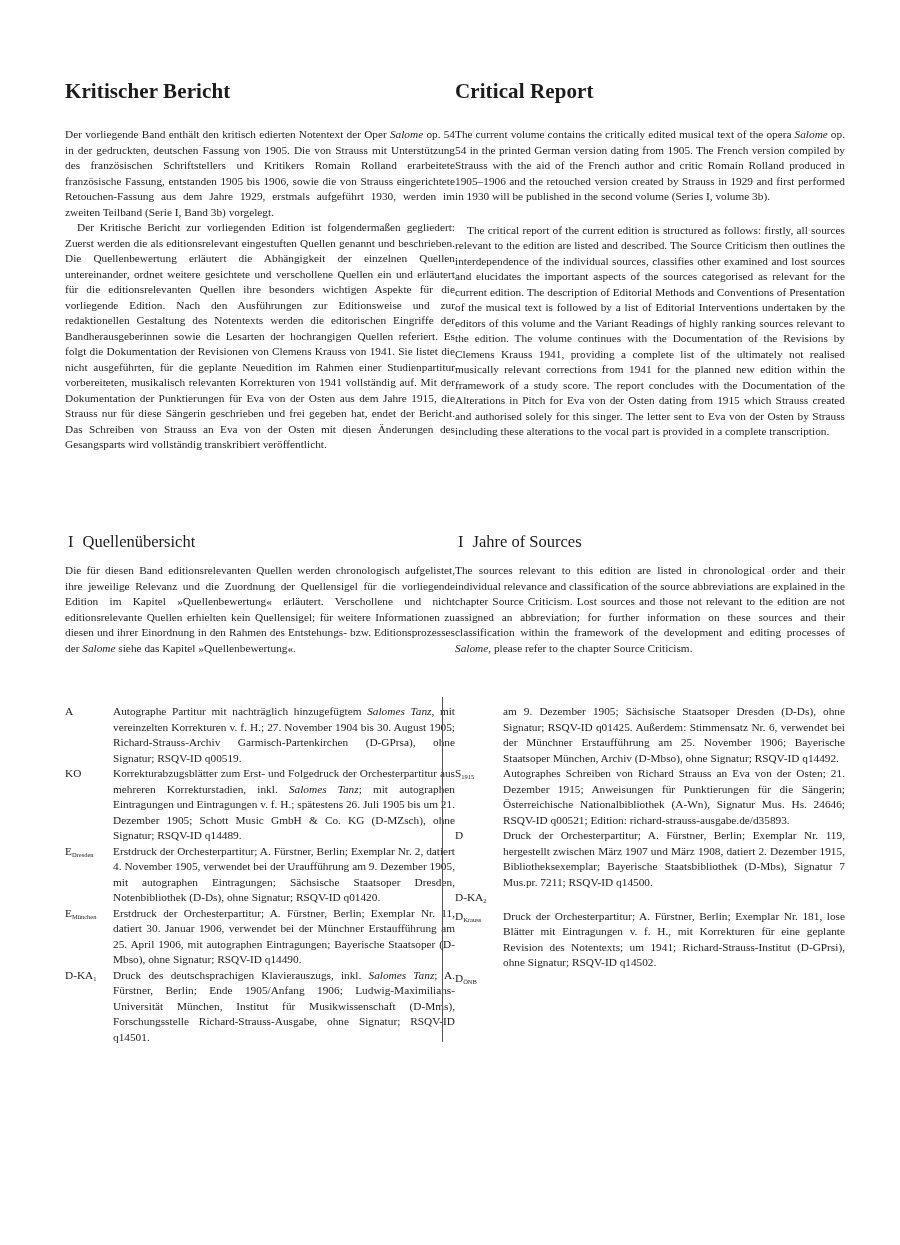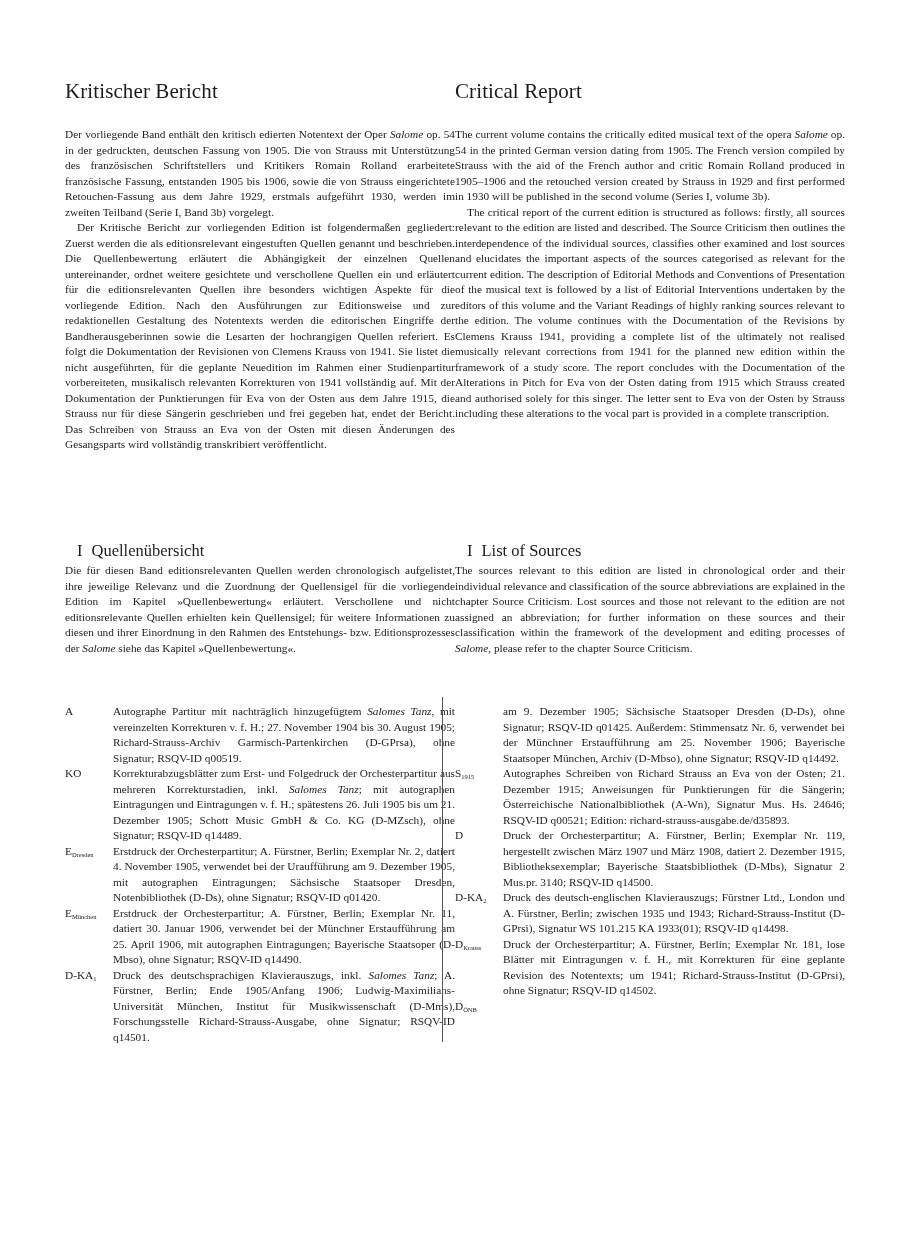--- a/index.html
+++ b/index.html
@@ -1,26 +1,26 @@
 <!DOCTYPE html>
 <html><head>
 <meta charset="utf-8">
 <style>
   html, body { margin: 0; padding: 0; background: #ffffff; }
   body { width: 900px; height: 1245px; position: relative; overflow: hidden;
          font-family: "Liberation Serif", "DejaVu Serif", serif; color: #1c1c1c; }
   .col { position: absolute; width: 390px; }
   .col-left { left: 65px; }
   .col-right { left: 455px; }
-  h1 { font-weight: normal; font-size: 21px; margin: 0; letter-spacing: 0.1px; line-height: 1; }
-  h2 { font-weight: normal; font-size: 16.5px; margin: 12px; line-height: 1; }
+  h1 { font-weight: bold; font-size: 21px; margin: 0; letter-spacing: 0.1px; line-height: 1; }
+  h2 { font-weight: normal; font-size: 16.5px; margin: 3px; line-height: 1; }
   h2 .num { margin-right: 9px; }
   p { margin: 0; font-size: 11.3px; line-height: 15.5px; text-align: justify; hyphens: auto; }
   p.indent { text-indent: 12px; }
-  p.gap-above { margin-top: 0; }
+  p.gap-above { margin-top: 18px; }
   .intro { position: absolute; top: 127px; }
   .h1pos { position: absolute; top: 81px; }
   .h2pos { position: absolute; top: 531px; }
   .intro2 { position: absolute; top: 563px; }
   .sources { position: absolute; top: 704px; }
   .src { display: flex; font-size: 11.3px; line-height: 15.5px; }
   .src .siglum { width: 48px; flex: 0 0 48px; }
   .src .siglum sub { font-size: 6.5px; vertical-align: -2px; }
   .src .desc { flex: 1; text-align: justify; }
   .src.cont .desc { }
@@ -65,40 +65,39 @@
 </div>
 
 <div class="divider"></div>
 
 <div class="col col-right">
   <h1 class="h1pos">Critical Report</h1>
   <div class="intro">
     <p><span>The current volume contains the critically edited musical text of the opera </span><i>Salome</i><span> op. 54 in the printed German version dating from 1905. The French version compiled by Strauss with the aid of the French author and critic Romain Rolland produced in 1905–1906 and the retouched version created by Strauss in 1929 and first performed in 1930 will be published in the second volume (Series I, volume 3b).</span></p>
     <p class="indent gap-above">The critical report of the current edition is structured as follows: firstly, all sources relevant to the edition are listed and described. The Source Criticism then outlines the interdependence of the individual sources, classifies other examined and lost sources and elucidates the important aspects of the sources categorised as relevant for the current edition. The description of Editorial Methods and Conventions of Presentation of the musical text is followed by a list of Editorial Interventions undertaken by the editors of this volume and the Variant Readings of highly ranking sources relevant to the edition. The volume continues with the Documentation of the Revisions by Clemens Krauss 1941, providing a complete list of the ultimately not realised musically relevant corrections from 1941 for the planned new edition within the framework of a study score. The report concludes with the Documentation of the Alterations in Pitch for Eva von der Osten dating from 1915 which Strauss created and authorised solely for this singer. The letter sent to Eva von der Osten by Strauss including these alterations to the vocal part is provided in a complete transcription.</p>
   </div>
-  <h2 class="h2pos"><span class="num">I</span><span>List of Sources</span></h2>
+  <h2 class="h2pos"><span class="num">I</span><span>Jahre of Sources</span></h2>
   <div class="intro2">
     <p><span>The sources relevant to this edition are listed in chronological order and their individual relevance and classification of the source abbreviations are explained in the chapter Source Criticism. Lost sources and those not relevant to the edition are not assigned an abbreviation; for further information on these sources and their classification within the framework of the development and editing processes of </span><i>Salome</i><span>, please refer to the chapter Source Criticism.</span></p>
   </div>
   <div class="sources" id="sources-right">
       <div class="src cont">
         <div class="siglum"><span></span><sub></sub></div>
         <div class="desc"><span>am 9. Dezember 1905; Sächsische Staatsoper Dresden (D-Ds), ohne Signatur; RSQV-ID q01425. Außerdem: Stimmensatz Nr. 6, verwendet bei der Münchner Erstaufführung am 25. November 1906; Bayerische Staatsoper München, Archiv (D-Mbso), ohne Signatur; RSQV-ID q14492.</span><i></i><span></span></div>
       </div>
       <div class="src">
         <div class="siglum"><span>S</span><sub>1915</sub></div>
         <div class="desc"><span>Autographes Schreiben von Richard Strauss an Eva von der Osten; 21. Dezember 1915; Anweisungen für Punktierungen für die Sängerin; Österreichische Nationalbibliothek (A-Wn), Signatur Mus. Hs. 24646; RSQV-ID q00521; Edition: richard-strauss-ausgabe.de/d35893.</span><i></i><span></span></div>
       </div>
       <div class="src">
         <div class="siglum"><span>D</span><sub></sub></div>
-        <div class="desc"><span>Druck der Orchesterpartitur; A. Fürstner, Berlin; Exemplar Nr. 119, hergestellt zwischen März 1907 und März 1908, datiert 2. Dezember 1915, Bibliotheksexemplar; Bayerische Staatsbibliothek (D-Mbs), Signatur 2 Mus.pr. 3140; RSQV-ID q14500.</span><i></i><span></span></div>
+        <div class="desc"><span>Druck der Orchesterpartitur; A. Fürstner, Berlin; Exemplar Nr. 119, hergestellt zwischen März 1907 und März 1908, datiert 2. Dezember 1915, Bibliotheksexemplar; Bayerische Staatsbibliothek (D-Mbs), Signatur 7 Mus.pr. 7211; RSQV-ID q14500.</span><i></i><span></span></div>
       </div>
       <div class="src">
         <div class="siglum"><span>D-KA</span><sub>2</sub></div>
-        <div class="desc"><span>Druck des deutsch-englischen Klavierauszugs; Fürstner Ltd., London und A. Fürstner, Berlin; zwischen 1935 und 1943; Richard-Strauss-Institut (D-GPrsi), Signatur WS 101.215 KA 1933(01); RSQV-ID q14498.</span><i></i><span></span></div>
       </div>
       <div class="src">
         <div class="siglum"><span>D</span><sub>Krauss</sub></div>
         <div class="desc"><span>Druck der Orchesterpartitur; A. Fürstner, Berlin; Exemplar Nr. 181, lose Blätter mit Eintragungen v. f. H., mit Korrekturen für eine geplante Revision des Notentexts; um 1941; Richard-Strauss-Institut (D-GPrsi), ohne Signatur; RSQV-ID q14502.</span><i></i><span></span></div>
       </div>
       <div class="src">
         <div class="siglum"><span>D</span><sub>ÖNB</sub></div>
       </div>
     </div>
 </div>

